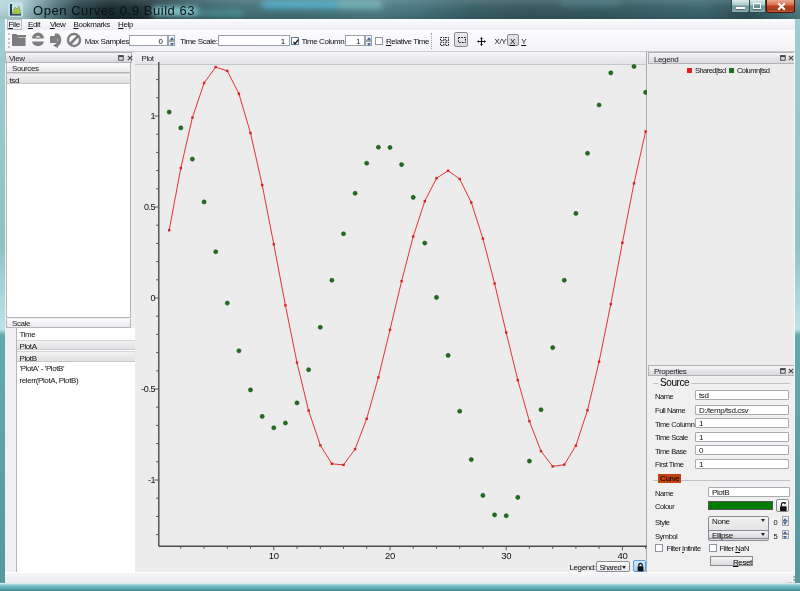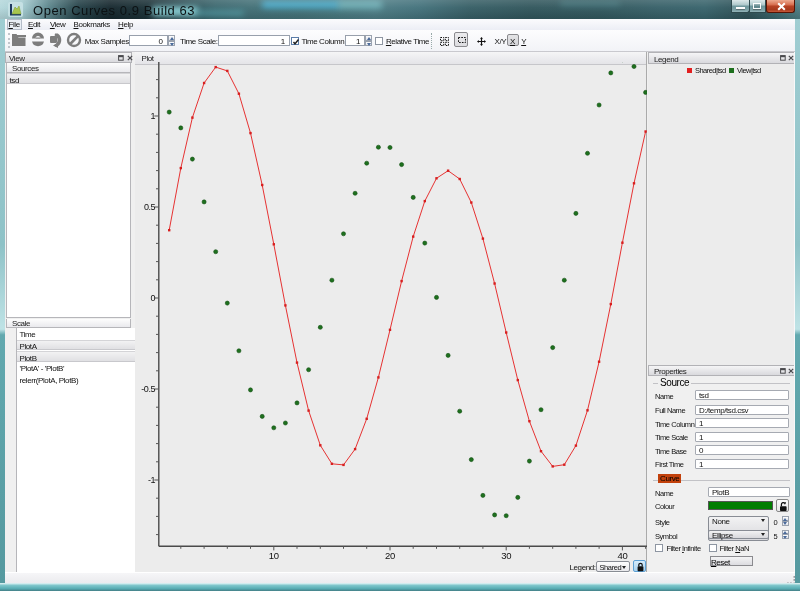--- a/index.html
+++ b/index.html
@@ -319,21 +319,21 @@
     <rect x="0.6" y="0.6" width="4.6" height="4.6" fill="none" stroke="#4a4a4e" stroke-width="1"></rect>
     <rect x="0.6" y="0.6" width="4.6" height="1.6" fill="#4a4a4e"></rect>
   </svg>
 <svg class="abs" style="left:788px;top:55px" width="6" height="6" viewBox="0 0 6 6">
     <path d="M0.8 0.8 L5.2 5.2 M5.2 0.8 L0.8 5.2" stroke="#4a4a4e" stroke-width="1.2" fill="none"></path>
   </svg>
 <div class="abs" style="left:648px;top:64px;width:147px;height:301px;background:#ececec">
 <div class="abs" style="left:39px;top:3.5px;width:5px;height:5px;background:#e21f1f"></div>
 <div class="abs" style="left:47px;top:1.5px;font-size:7.5px;letter-spacing:-.55px;color:#111">Shared|tsd</div>
 <div class="abs" style="left:81px;top:3.5px;width:5px;height:5px;background:#1d6f1d"></div>
-<div class="abs" style="left:89px;top:1.5px;font-size:7.5px;letter-spacing:-.55px;color:#111">View|tsd</div>
+<div class="abs" style="left:89px;top:1.5px;font-size:7.5px;letter-spacing:-.55px;color:#111">Column|tsd</div>
 </div>
 
 <div class="docktitle" style="left:648px;top:365px;width:147px;height:11px;padding:1px 0 0 5px">Properties</div>
 <svg class="abs" style="left:779.5px;top:367.5px" width="6" height="6" viewBox="0 0 6 6">
     <rect x="0.6" y="0.6" width="4.6" height="4.6" fill="none" stroke="#4a4a4e" stroke-width="1"></rect>
     <rect x="0.6" y="0.6" width="4.6" height="1.6" fill="#4a4a4e"></rect>
   </svg>
 <svg class="abs" style="left:788px;top:367.5px" width="6" height="6" viewBox="0 0 6 6">
     <path d="M0.8 0.8 L5.2 5.2 M5.2 0.8 L0.8 5.2" stroke="#4a4a4e" stroke-width="1.2" fill="none"></path>
   </svg>
@@ -379,21 +379,21 @@
 <div class="spinbtn" style="left:133.5px;top:153.5px;height:4.75px">
       <span class="tri-u" style="top:0.5px"></span>
     </div>
 <div class="spinbtn" style="left:133.5px;top:158.25px;height:4.75px">
       <span class="tri-d" style="top:0.5px"></span>
     </div>
 <div class="cb" style="left:6.8px;top:167.5px"></div>
 <div class="plab" style="left:18.5px;top:168px">Filter <u>I</u>nfinite</div>
 <div class="cb" style="left:61.3px;top:167.5px"></div>
 <div class="plab" style="left:71.6px;top:168px">Filter <u>N</u>aN</div>
-<div class="abs" style="left:61.9px;top:179.5px;width:43px;height:10px;border:1px solid #8a8a8e;background:linear-gradient(#f4f4f5,#dcdce0);font-size:8px;letter-spacing:-.4px;text-align:left;padding-top:1px"><u>R</u>eset</div>
+<div class="abs" style="left:61.9px;top:179.5px;width:43px;height:10px;border:1px solid #8a8a8e;background:linear-gradient(#f4f4f5,#dcdce0);font-size:8px;letter-spacing:-.4px;text-align:right;padding-top:1px"><u>R</u>eset</div>
 </div>
 <div class="abs" style="left:793.5px;top:52px;width:2px;height:520px;background:#f8f8f9"></div>
 
 <div class="abs" id="statusbar"></div>
 <svg class="abs" style="left:787px;top:576px" width="9" height="9" viewBox="0 0 9 9">
     <g fill="#9a9a9e">
       <rect x="6.5" y="6.5" width="1.8" height="1.8"></rect>
       <rect x="6.5" y="3" width="1.8" height="1.8"></rect>
       <rect x="3" y="6.5" width="1.8" height="1.8"></rect>
       <rect x="6.5" y="0" width="1.8" height="1.8"></rect>

